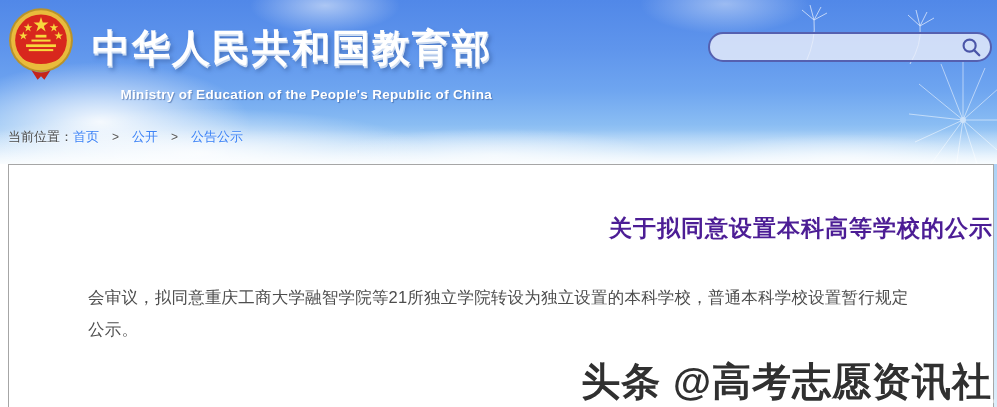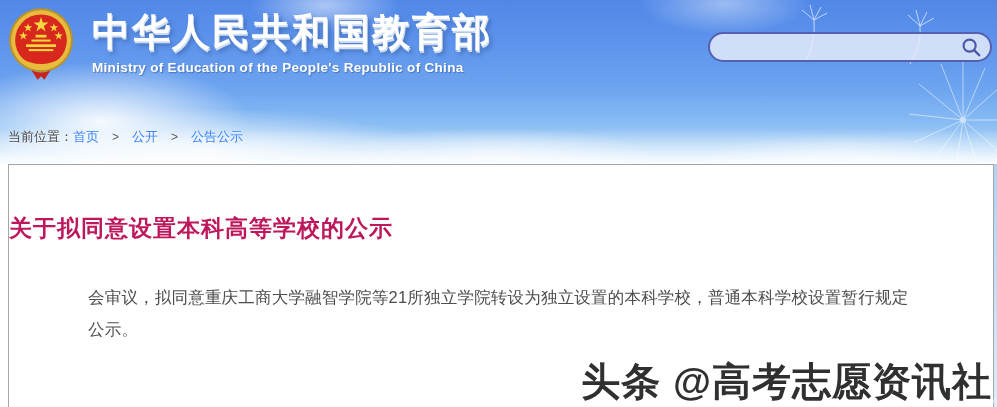--- a/index.html
+++ b/index.html
@@ -25,29 +25,29 @@
   .cloud.c6 { left:700px; top:134px; width:280px; height:48px;  opacity:.55; }
   .cloud.band {
     left:0; top:130px; width:100%; height:34px; border-radius:0;
     background:linear-gradient(180deg, rgba(255,255,255,0), rgba(255,255,255,.7));
   }
   .dandelion-main { position:absolute; right:-8px; top:42px; opacity:.6; }
   .dandelion-seeds { position:absolute; left:770px; top:4px; opacity:.75; }
   
   .emblem { position:absolute; left:7px; top:6px; }
   
-  .logo-link { position:absolute; left:92px; top:10px; cursor:pointer; }
+  .logo-link { position:absolute; left:92px; top:26px; cursor:pointer; }
   .site-title {
     font-size:38px; font-weight:bold; color:#ffffff; letter-spacing:2px; line-height:44px;
     text-shadow:1px 2px 0 #cddcf1, 3px 4px 4px rgba(47,82,143,.55);
     white-space:nowrap;
   }
   .site-subtitle {
-    margin-top:6px; font-size:13.5px; font-weight:bold; color:#ffffff; letter-spacing:.3px;
-    text-shadow:1px 1px 1px rgba(47,82,143,.55); white-space:nowrap;
+    margin-top:17px; font-size:13.5px; font-weight:bold; color:#ffffff; letter-spacing:.3px;
+    text-shadow:1px 1px 1px rgba(47,82,143,.55); white-space:nowrap;text-align:right;
   }
   
   .search-box {
     position:absolute; left:708px; top:32px; width:284px; height:30px;
     border:2px solid #5560b0; border-radius:16px;
     background:rgba(233,238,250,.82);
     display:flex; align-items:center; padding:0 8px 0 14px;
   }
   .search-input {
     flex:1; height:100%; border:none; outline:none; background:transparent;
@@ -65,22 +65,22 @@
   
   .panel {
     position:absolute; left:8px; top:164px; width:986px; height:260px;
     background:#ffffff; border:1px solid #a6a6a6;
   }
   .right-strip {
     position:absolute; right:0; top:164px; width:3px; height:243px;
     background:linear-gradient(180deg,#acd2f6,#dceefb);
   }
   .article-title {
-    padding-top:48px; text-align:left;
-    font-size:23px; font-weight:bold; color:#be185d; letter-spacing:1px;
+    padding-top:48px; text-align:right;
+    font-size:23px; font-weight:bold; color:#4c1d95; letter-spacing:1px;
   }
   .doc-body {
     margin-top:37px; padding:0 80px 0 79px;
     font-size:16.5px; line-height:32px; color:#4d4d4d; letter-spacing:.2px;
   }
   .doc-body .line { white-space:nowrap; }
   .doc-body .line.first { text-indent:2em; }
   
   .watermark {
     position:absolute; right:5px; bottom:-2px;

